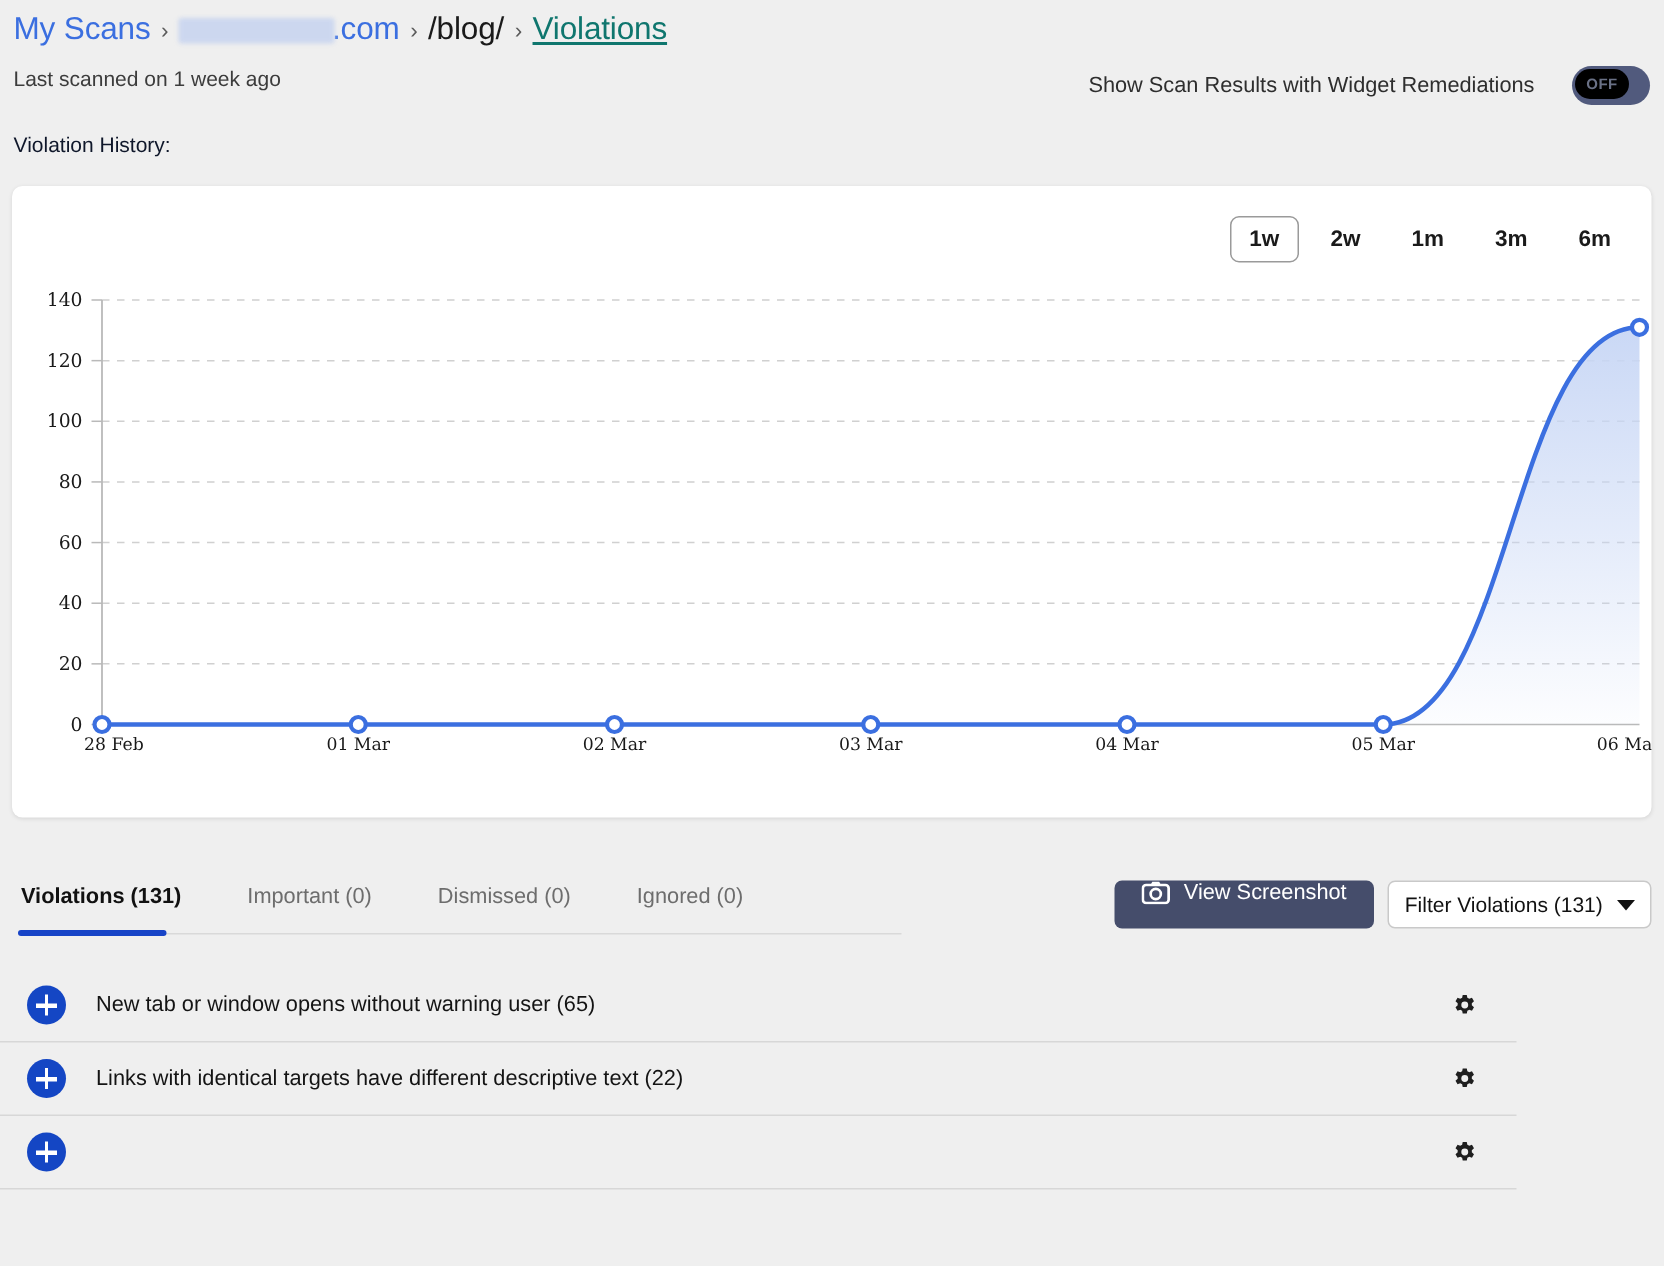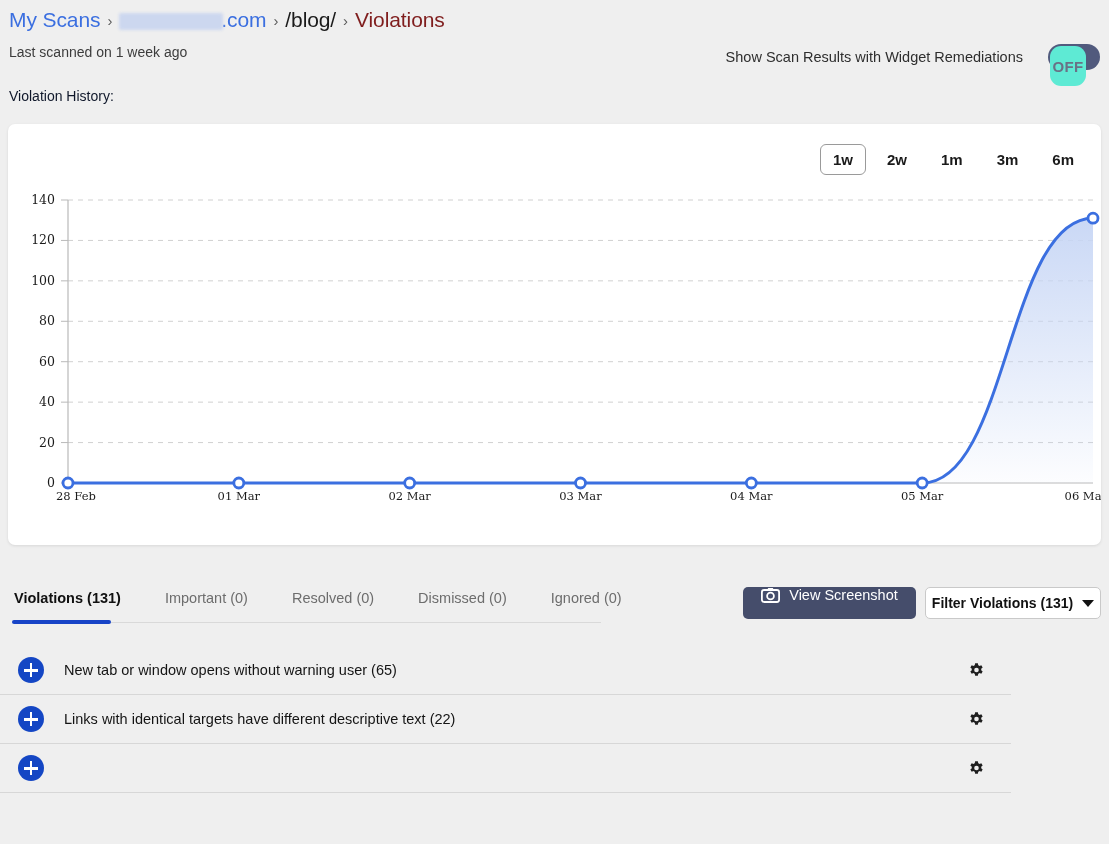--- a/index.html
+++ b/index.html
@@ -24,43 +24,43 @@
     display: inline-block;
     width: 104px; height: 17px;
     background: #ccd7ef;
     border-radius: 2px;
     filter: blur(1.4px);
     vertical-align: middle;
     margin-right: -2px;
   }
   .crumb-domain { color: #3b6fe0; }
   .crumb-plain { color: #1a1a1a; }
-  .crumb-current { color: #7f1d1d; }
+  .crumb-current { color: #0f766e; text-decoration: underline; }
 
   .last-scanned {
     position: absolute; left: 9px; top: 44px;
     font-size: 14px; color: #3c3c3c;
   }
 
   .toggle-row {
     position: absolute; right: 9px; top: 44px;
     display: flex; align-items: center; gap: 25px;
   }
   .toggle-label { font-size: 14.5px; color: #2e2e2e; }
   .toggle {
     width: 52px; height: 26px; border-radius: 13px;
     background: #515a7d; position: relative; cursor: pointer;
     display: flex; align-items: center;
   }
   .toggle .knob {
     position: absolute; left: 2px; top: 2px;
-    width: 36px; height: 40px; border-radius: 11px;
-    background: #5eead4;
+    width: 36px; height: 20px; border-radius: 11px;
+    background: #000000;
     display: flex; align-items: center; justify-content: center;
-    font-size: 15px; font-weight: bold; color: #6a7186; letter-spacing: .3px;
+    font-size: 10px; font-weight: bold; color: #6a7186; letter-spacing: .3px;
   }
 
   .section-label {
     position: absolute; left: 9px; top: 88px;
     font-size: 14px; color: #0f172a;
   }
 
   
   .chart-card {
     position: absolute; left: 8px; top: 124px;
@@ -107,21 +107,21 @@
     width: 173px; height: 32px; border-radius: 5px;
     background: #454d6b; color: #fff;
     display: flex; justify-content: center; gap: 9px;
     font-size: 14.5px; cursor: pointer;
   }
   .filter-btn {
     position: absolute; left: 925px; top: 587px;
     width: 176px; height: 32px; border-radius: 5px;
     background: #fff; border: 1px solid #c9c9c9; color: #111;
     display: flex; align-items: center; justify-content: center; gap: 9px;
-    font-size: 14px; font-weight: bold; cursor: pointer;
+    font-size: 14px; font-weight: normal; cursor: pointer;
   }
   .caret {
     width: 0; height: 0;
     border-left: 6px solid transparent; border-right: 6px solid transparent;
     border-top: 7px solid #111;
   }
 
   
   .violations { position: absolute; left: 0; top: 646px; width: 1011px; }
   .v-row {
@@ -224,21 +224,20 @@
         <circle cx="914.1666666666667" cy="359" r="5" fill="#ffffff" stroke="#3b6fe0" stroke-width="2.8"></circle>
         <text x="914.1666666666667" y="376" text-anchor="middle" font-family="&quot;DejaVu Serif&quot;, serif" font-size="11.5" fill="#1a1a1a">05 Mar</text>
         <circle cx="1085" cy="94.19285714285712" r="5" fill="#ffffff" stroke="#3b6fe0" stroke-width="2.8"></circle>
         <text x="1099" y="376" text-anchor="end" font-family="&quot;DejaVu Serif&quot;, serif" font-size="11.5" fill="#1a1a1a">06 Mar</text>
       </svg>
   </div>
 
   <div class="tabs">
     <div class="tab active">Violations (131)</div>
     <div class="tab">Important (0)</div>
-    <div class="tab">Resolved (0)</div>
     <div class="tab">Dismissed (0)</div>
     <div class="tab">Ignored (0)</div>
   </div>
   <div class="tabs-divider"></div>
   <div class="tab-underline"></div>
 
   <div class="view-screenshot">
     <svg width="19" height="16" viewBox="0 0 19 16">
       <rect x="0.9" y="3" width="17.2" height="12" rx="2.2" fill="none" stroke="#fff" stroke-width="1.8"></rect>
       <path d="M6 3 L7.2 0.9 L11.8 0.9 L13 3 Z" fill="#fff"></path>

